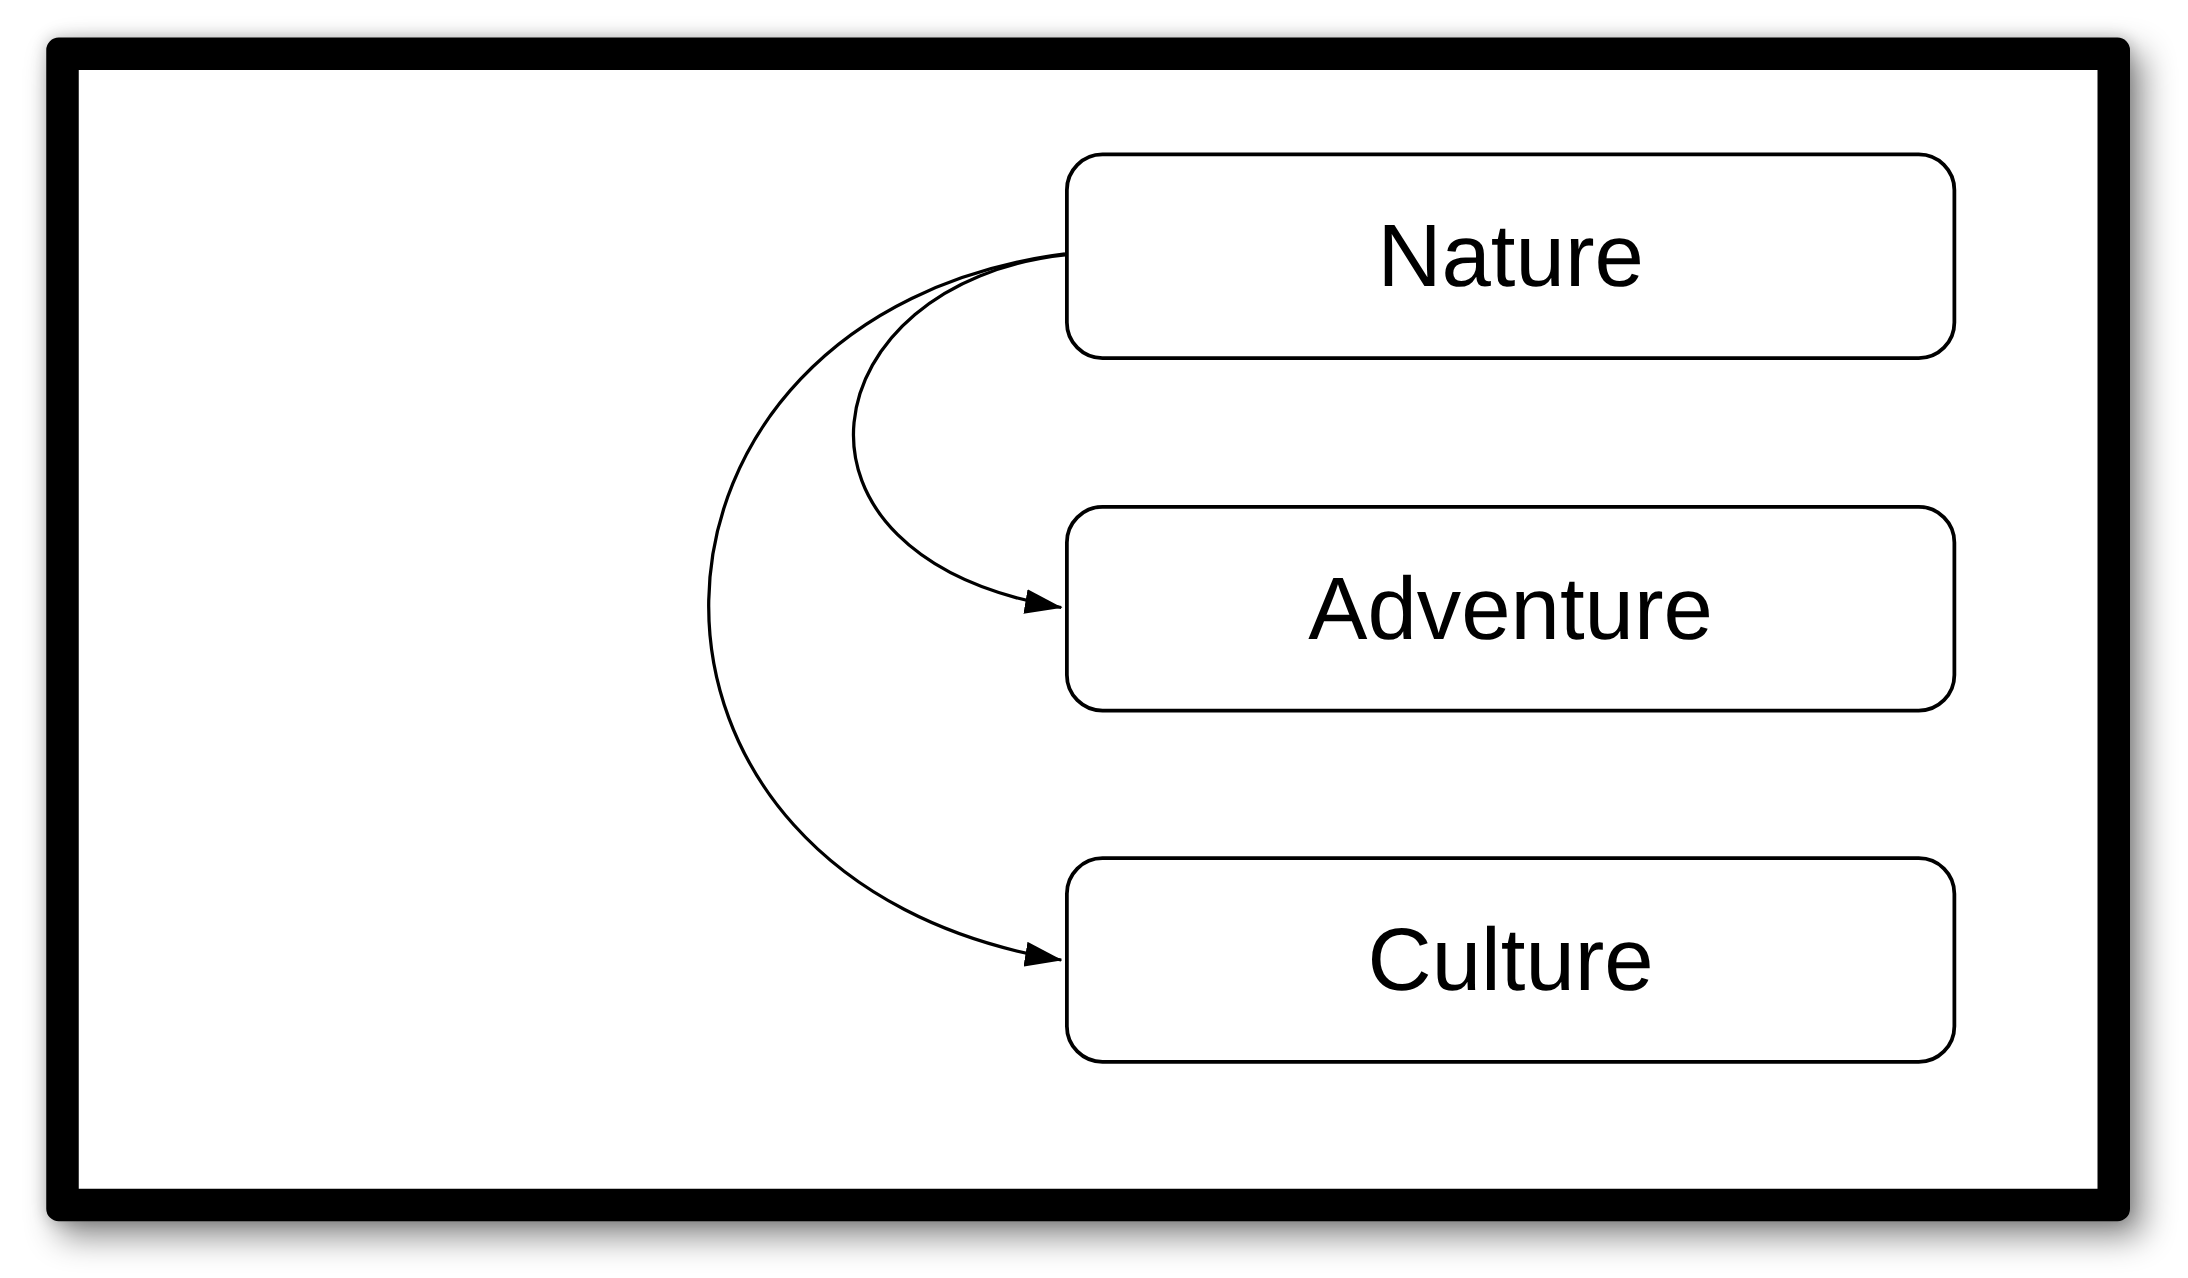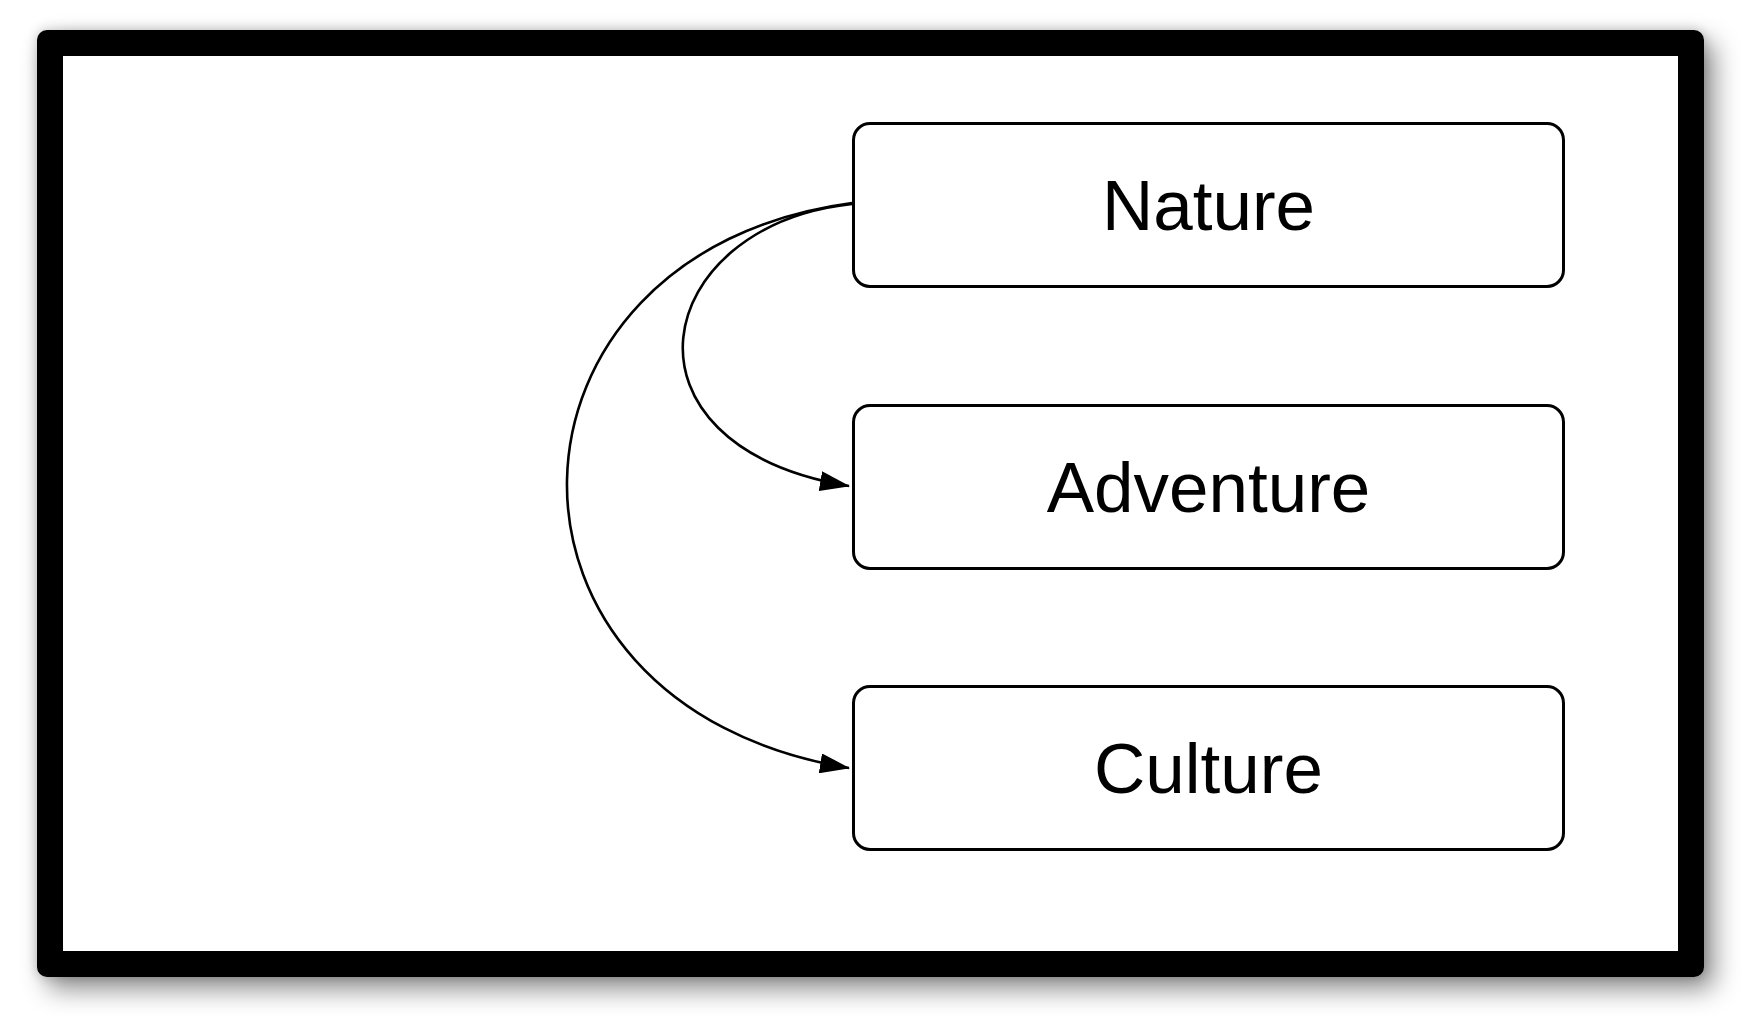--- a/index.html
+++ b/index.html
@@ -32,21 +32,21 @@
     height: 1022px;
     pointer-events: none;
   }
   .node {
     position: absolute;
     left: 852px;
     width: 713px;
     height: 166px;
     box-sizing: border-box;
     border: 3px solid #000000;
-    border-radius: 18px;
+    border-radius: 30px;
     background: #ffffff;
     display: flex;
     align-items: center;
     justify-content: center;
   }
   .node-label {
     font-size: 71px;
     line-height: 1;
     color: #000000;
     white-space: nowrap;

